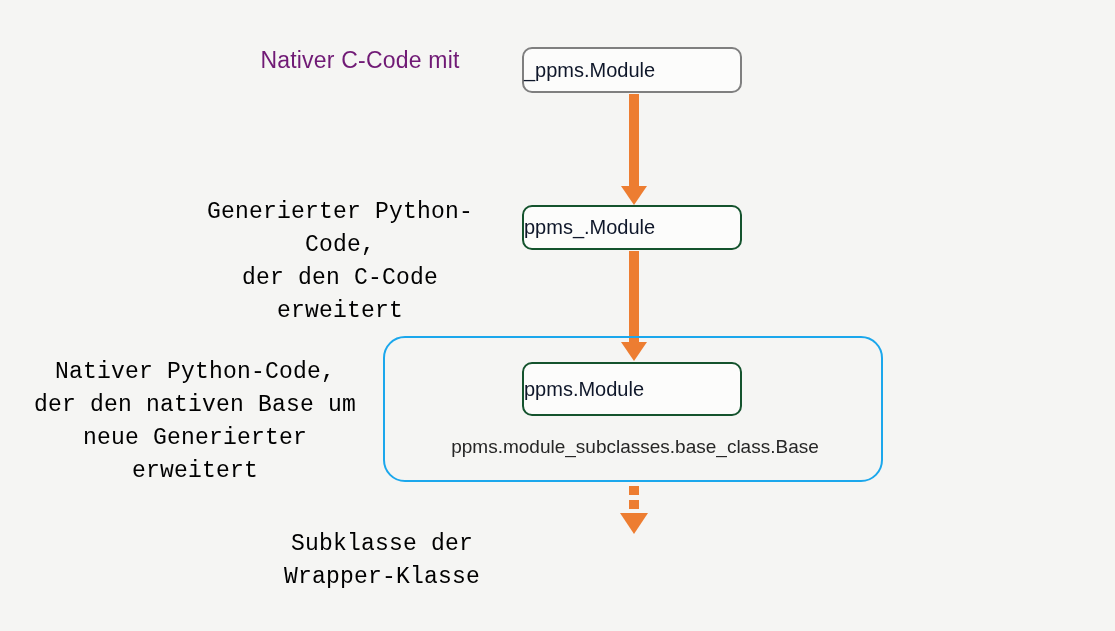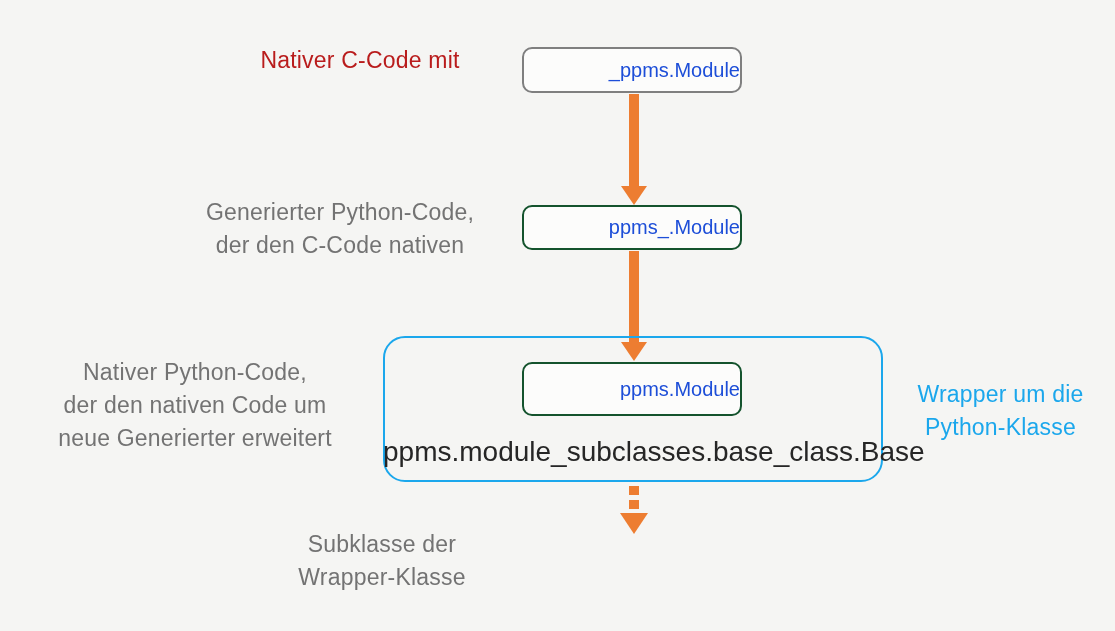--- a/index.html
+++ b/index.html
@@ -11,51 +11,51 @@
     font-family: "Liberation Sans", sans-serif;
     overflow: hidden;
   }
   .side-label {
     position: absolute;
     text-align: center;
     font-size: 23px;
     line-height: 33px;
     letter-spacing: 0.2px;
   }
-  .gray-text { color: #b91c1c; }
-  .blue-text { color: #737373; }
+  .gray-text { color: #701a75; }
+  .blue-text { color: #000000; font-family: Liberation Mono, monospace; }
   .cyan-text { color: #1BA7EC; }
   .node-box {
     position: absolute;
     display: flex;
     align-items: center;
-    justify-content: flex-end;
+    justify-content: flex-start;
     background: #FCFCFB;
     font-size: 20px;
-    color: #1d4ed8;
+    color: #0f172a;
     border-radius: 10px;
     box-sizing: border-box;
   }
   .border-gray { border: 2px solid #7F7F7F; }
   .border-blue { border: 2px solid #14532d; }
   .border-dashed-blue { border: 2px dashed #1E5FA9; border-radius: 8px; background: transparent; }
   .wrapper-box {
     position: absolute;
     left: 383px; top: 336px;
     width: 500px; height: 146px;
     border: 2px solid #1BA7EC;
     border-radius: 22px;
     box-sizing: border-box;
   }
   .path-text {
     position: absolute;
     left: 383px; top: 436px;
     width: 504px;
     text-align: center;
-    font-size: 28px;
+    font-size: 19px;
     color: #262626;
   }
   .arrow-shaft {
     position: absolute;
     width: 10px;
     background: #ED7D31;
   }
   .arrow-shaft.dashed {
     background: repeating-linear-gradient(180deg, #ED7D31 0 9px, transparent 9px 14px);
   }
@@ -77,46 +77,42 @@
   </div>
   <div class="node-box border-gray" style="left:522px; top:47px; width:220px; height:46px;">
     <span>_ppms.Module</span>
   </div>
 
   <div class="arrow-shaft" style="left:629px; top:94px; height:94px;"></div>
   <div class="arrow-head" style="left:621px; top:186px;"></div>
 
   <div class="side-label blue-text" style="left:175px; top:196px; width:330px;">
     <div>Generierter Python-Code,</div>
-    <div>der den C-Code nativen</div>
+    <div>der den C-Code erweitert</div>
   </div>
   <div class="node-box border-blue" style="left:522px; top:205px; width:220px; height:45px;">
     <span>ppms_.Module</span>
   </div>
 
   <div class="arrow-shaft" style="left:629px; top:251px; height:93px;"></div>
   <div class="arrow-head" style="left:621px; top:342px;"></div>
 
   <div class="side-label blue-text" style="left:25px; top:356px; width:340px;">
     <div>Nativer Python-Code,</div>
-    <div>der den nativen Code um</div>
+    <div>der den nativen Base um</div>
     <div>neue Generierter erweitert</div>
   </div>
 
   <div class="wrapper-box"></div>
 
   <div class="node-box border-blue" style="left:522px; top:362px; width:220px; height:54px;">
     <span>ppms.Module</span>
   </div>
   <div class="path-text">ppms.module_subclasses.base_class.Base</div>
 
-  <div class="side-label cyan-text" style="left:888px; top:378px; width:225px;">
-    <div>Wrapper um die</div>
-    <div>Python-Klasse</div>
-  </div>
 
   <div class="arrow-shaft dashed" style="left:629px; top:486px; height:26px;"></div>
   <div class="arrow-head" style="left:620px; top:513px; border-left-width:14px; border-right-width:14px; border-top-width:21px;"></div>
 
   <div class="side-label blue-text" style="left:272px; top:528px; width:220px;">
     <div>Subklasse der</div>
     <div>Wrapper-Klasse</div>
   </div>
 
 </div>

